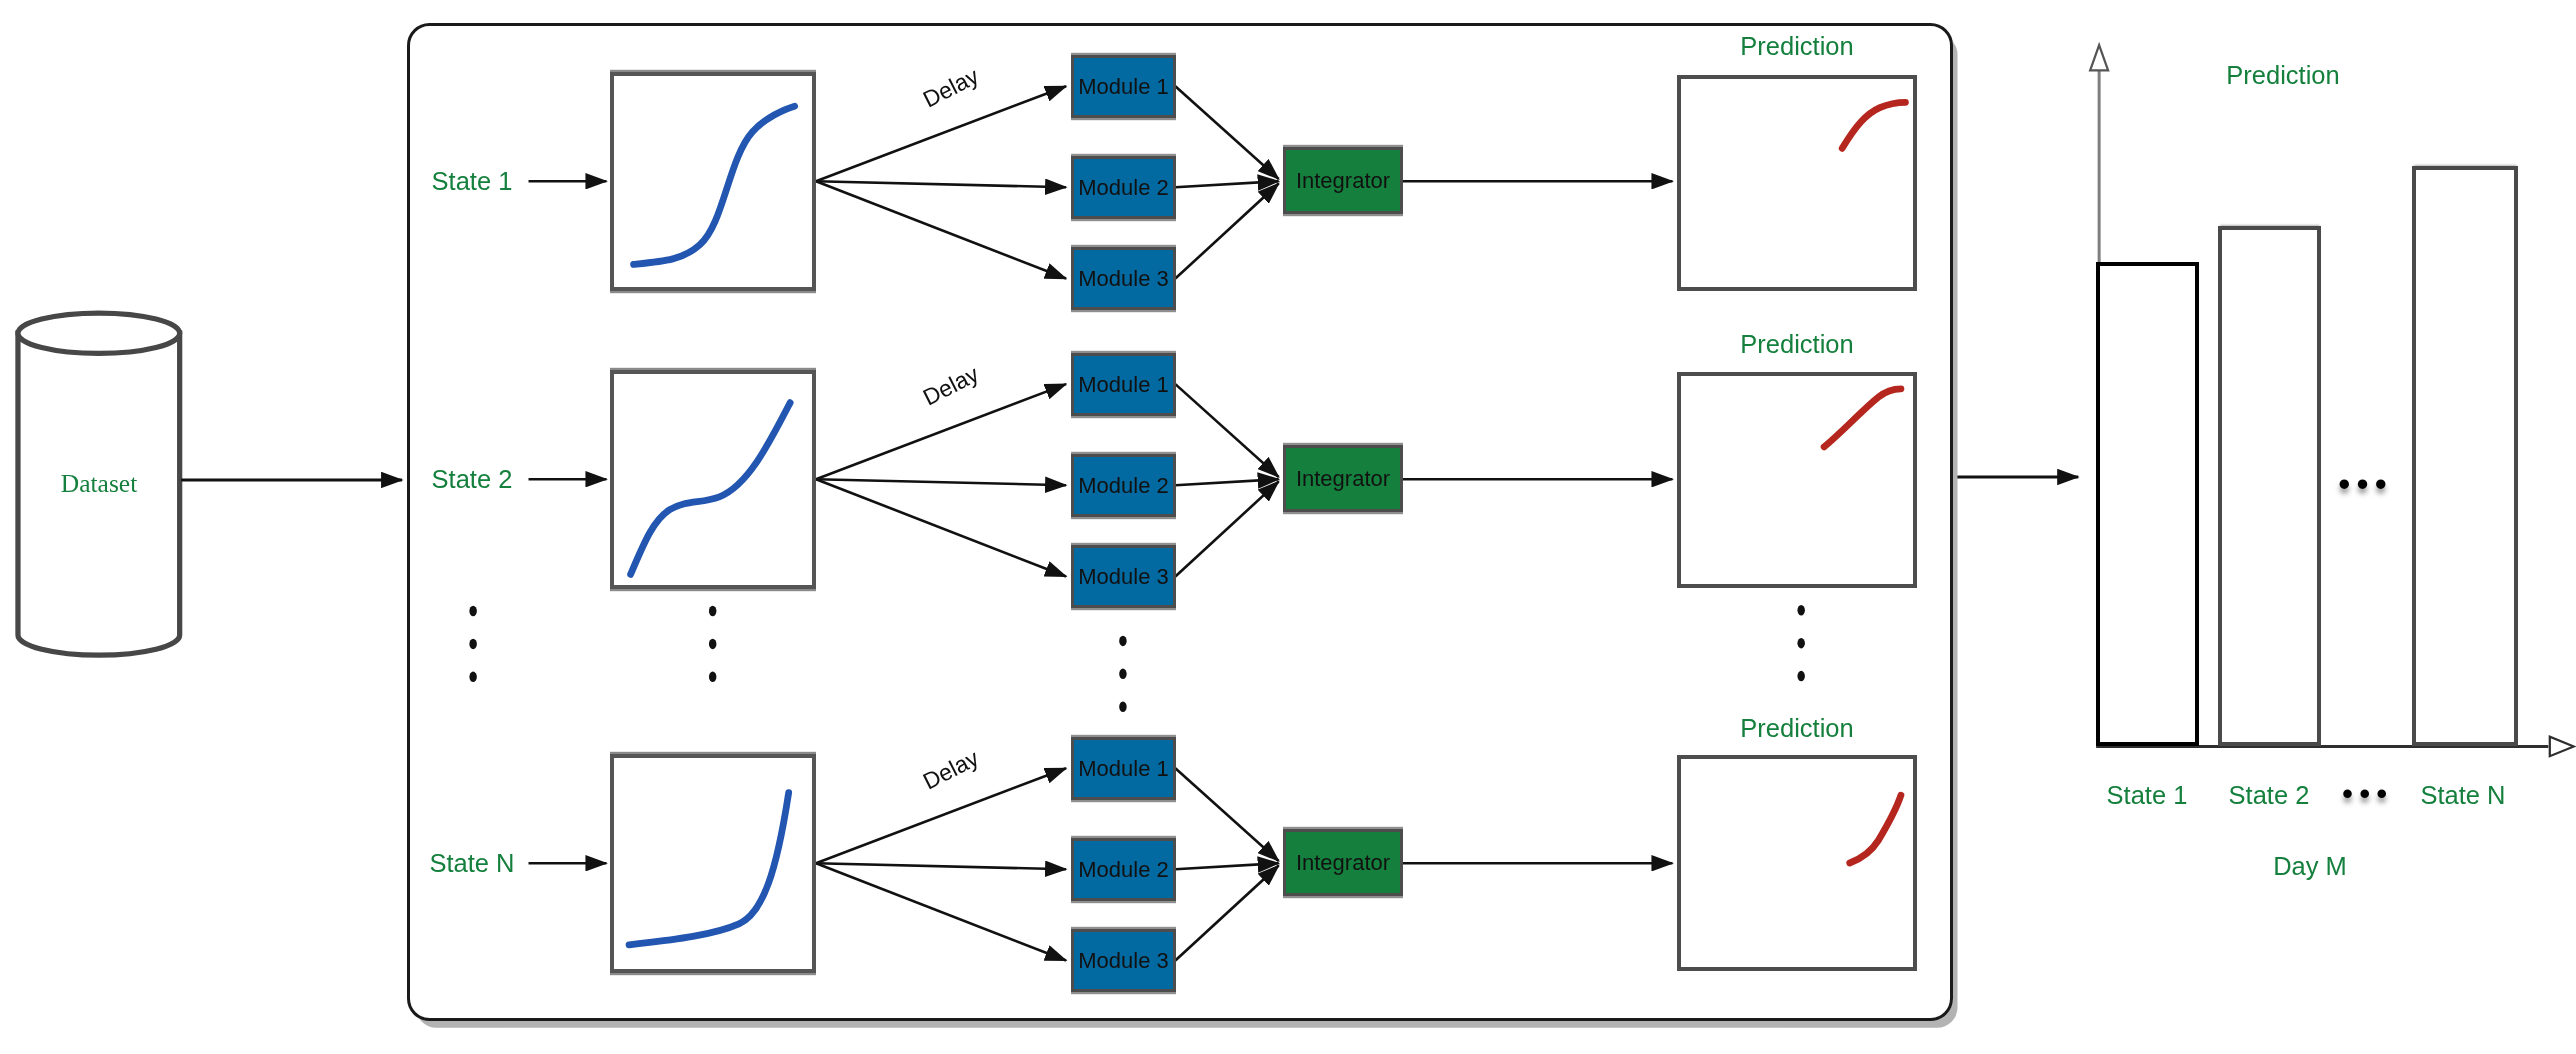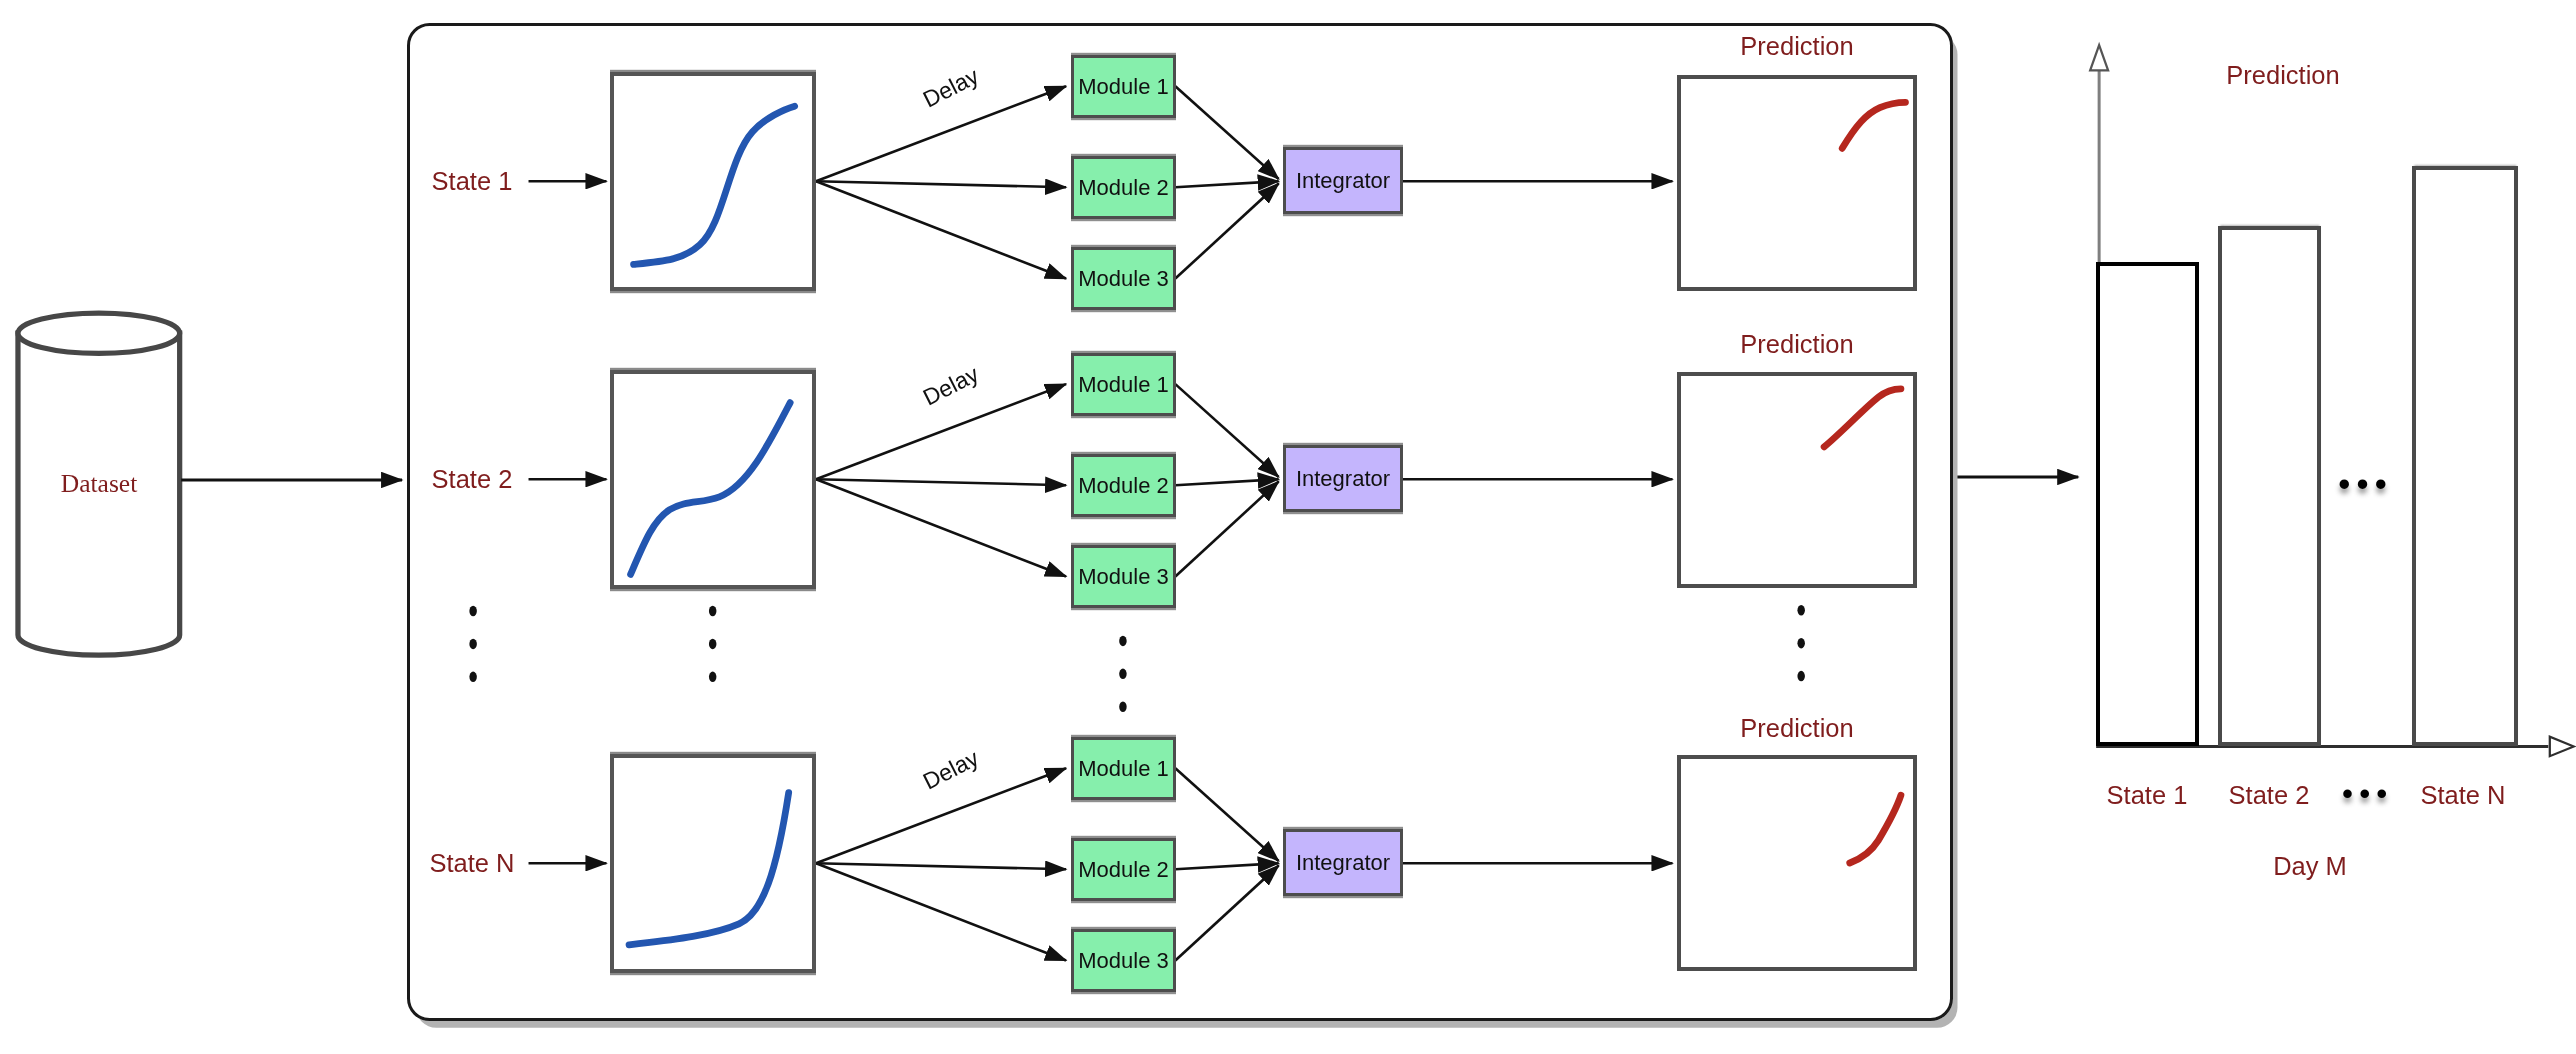--- a/index.html
+++ b/index.html
@@ -3,46 +3,46 @@
 <meta charset="utf-8">
 <style>
   html,body{margin:0;padding:0;background:#ffffff;}
   #canvas{
     position:relative;width:2576px;height:1055px;background:#ffffff;overflow:hidden;
     font-family:"Liberation Sans", sans-serif;color:#111;
   }
   .abs{position:absolute;}
   .lbl{
     position:absolute;transform:translate(-50%,-50%);
-    font-size:25.5px;color:#7f1d1d;white-space:nowrap;text-align:center;
+    font-size:25.5px;color:#15803d;white-space:nowrap;text-align:center;
   }
   .small-lbl{font-size:22px;}
   .delay-lbl{
     position:absolute;transform:translate(-50%,-50%) rotate(-27deg);
     font-size:23px;color:#111;white-space:nowrap;
   }
   .big-frame{
     position:absolute;left:407px;top:22.5px;width:1546px;height:998px;
     border:3.7px solid #1a1a1a;border-radius:22.5px;background:transparent;
     box-sizing:border-box;
     box-shadow:6.7px 9px 0 -2.2px #b3b3b3;
   }
   .plot-box{
     position:absolute;width:206px;height:219px;background:#fff;
     border:4.5px solid #555555;box-sizing:border-box;
     box-shadow:0 -2.2px 0 0 #8a8a8a, 0 2.2px 0 0 #8a8a8a;
   }
   .module-box{
-    position:absolute;left:1071px;width:105px;height:63px;background:#86efac;
+    position:absolute;left:1071px;width:105px;height:63px;background:#0369a1;
     border:3.7px solid #4d4d4d;box-sizing:border-box;
     box-shadow:0 -2.2px 0 0 #8f8f8f, 0 2.2px 0 0 #8f8f8f;
     display:flex;align-items:center;justify-content:center;
   }
   .integrator-box{
-    position:absolute;left:1283px;width:120px;height:67px;background:#c4b5fd;
+    position:absolute;left:1283px;width:120px;height:67px;background:#15803d;
     border:3.7px solid #4d4d4d;box-sizing:border-box;
     box-shadow:0 -2.2px 0 0 #8f8f8f, 0 2.2px 0 0 #8f8f8f;
     display:flex;align-items:center;justify-content:center;
   }
   .pred-box{
     position:absolute;left:1677px;width:240px;height:216px;background:#fff;
     border:4.5px solid #4d4d4d;box-sizing:border-box;
   }
   .bar{
     position:absolute;background:#fff;box-sizing:border-box;

